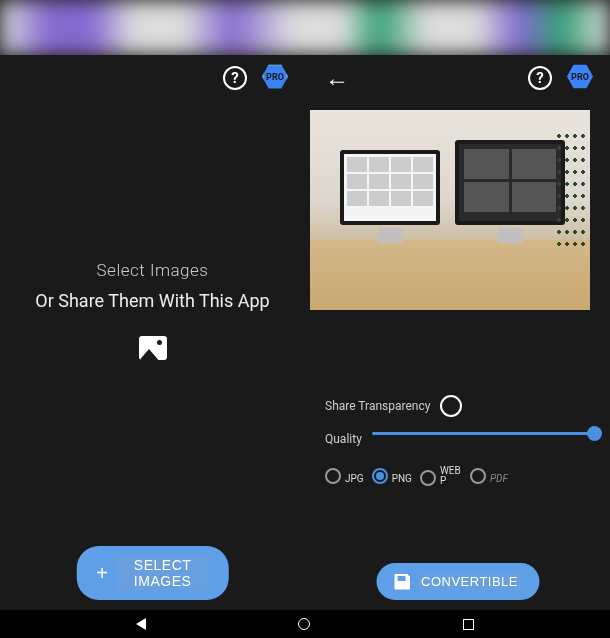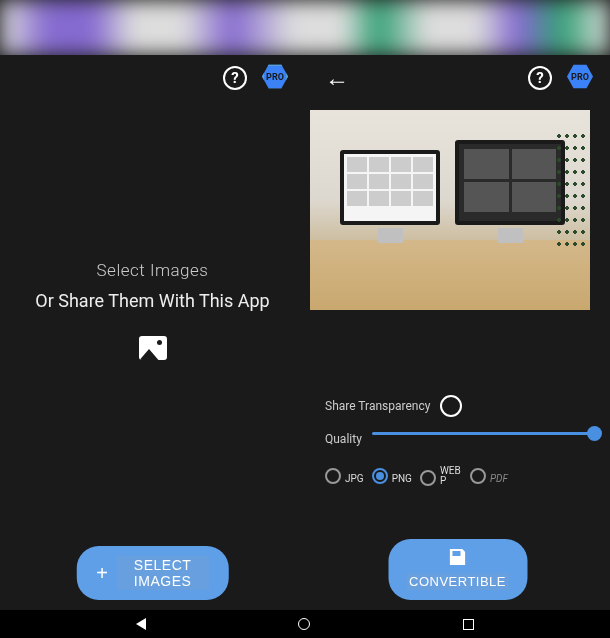--- a/index.html
+++ b/index.html
@@ -266,21 +266,20 @@
       border: none;
       border-radius: 22px;
       padding: 10px 18px;
       font-size: 13px;
       font-weight: 500;
       letter-spacing: 0.5px;
       display: flex;
       align-items: center;
       gap: 8px;
       cursor: pointer;
-      flex-direction: column;
     }
     .save-icon {
       width: 16px; height: 16px;
       background: #fff;
       clip-path: polygon(0 0, 80% 0, 100% 20%, 100% 100%, 0 100%);
       position: relative;
     }
     .save-icon::after {
       content: '';
       position: absolute;

